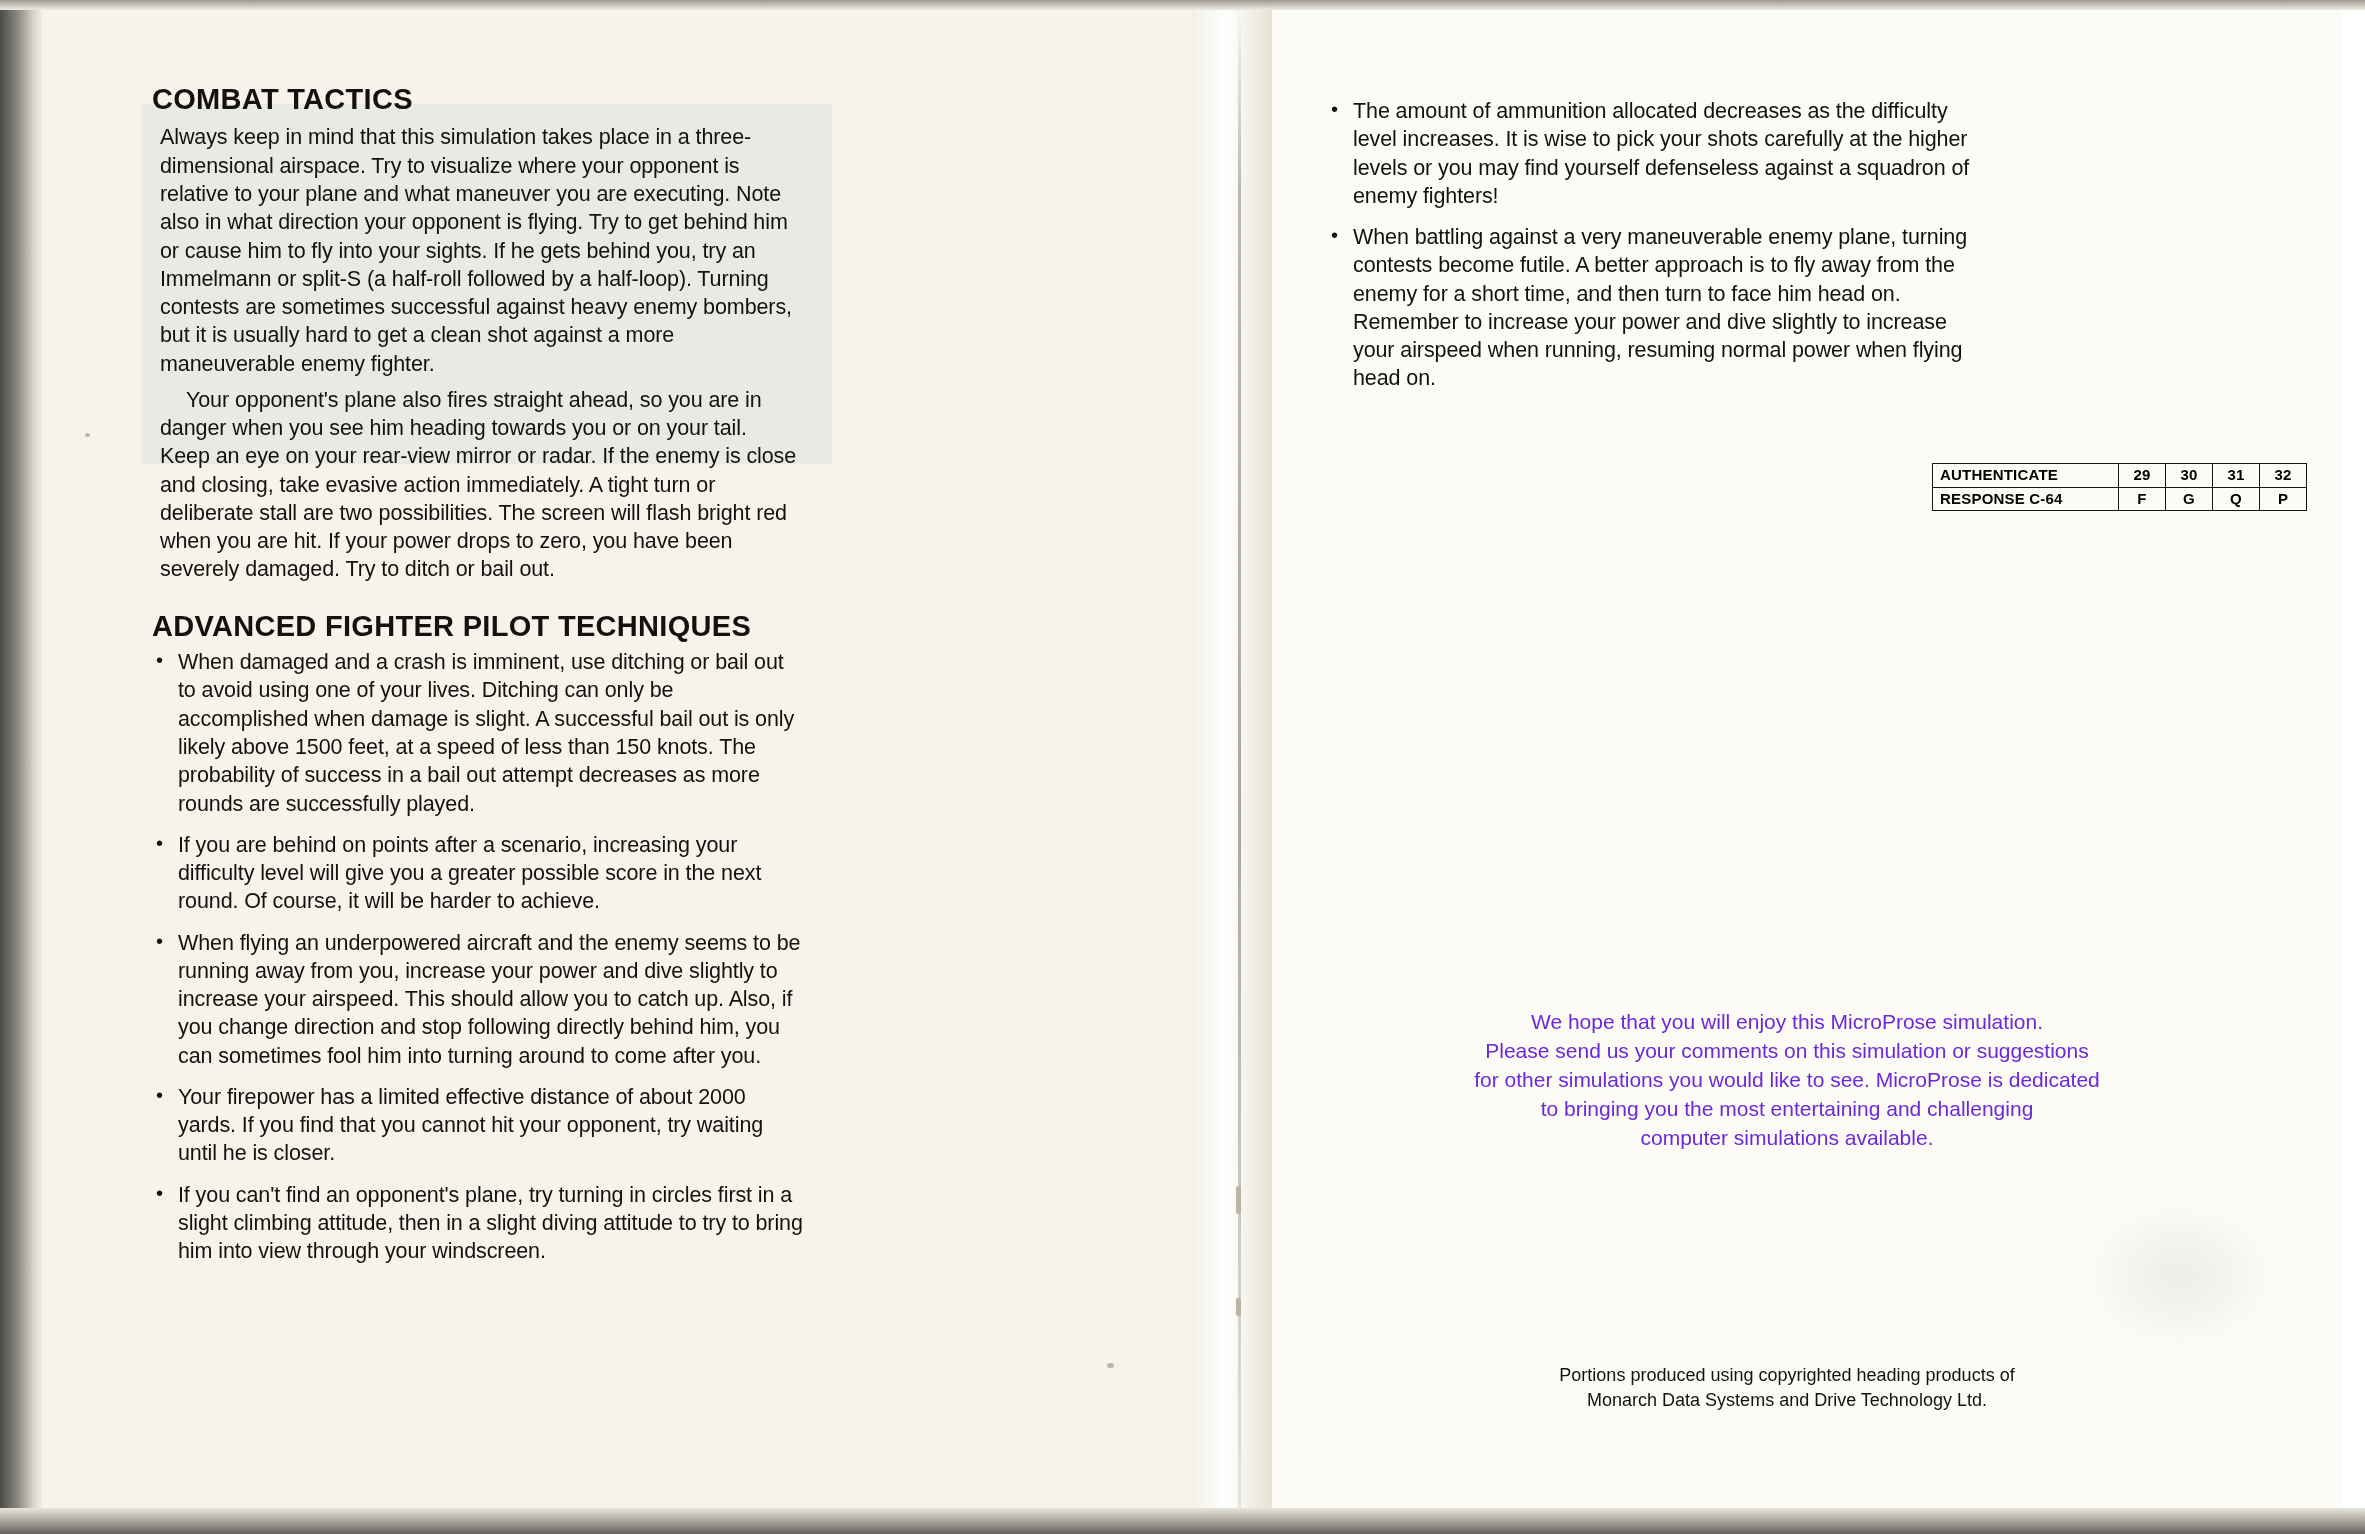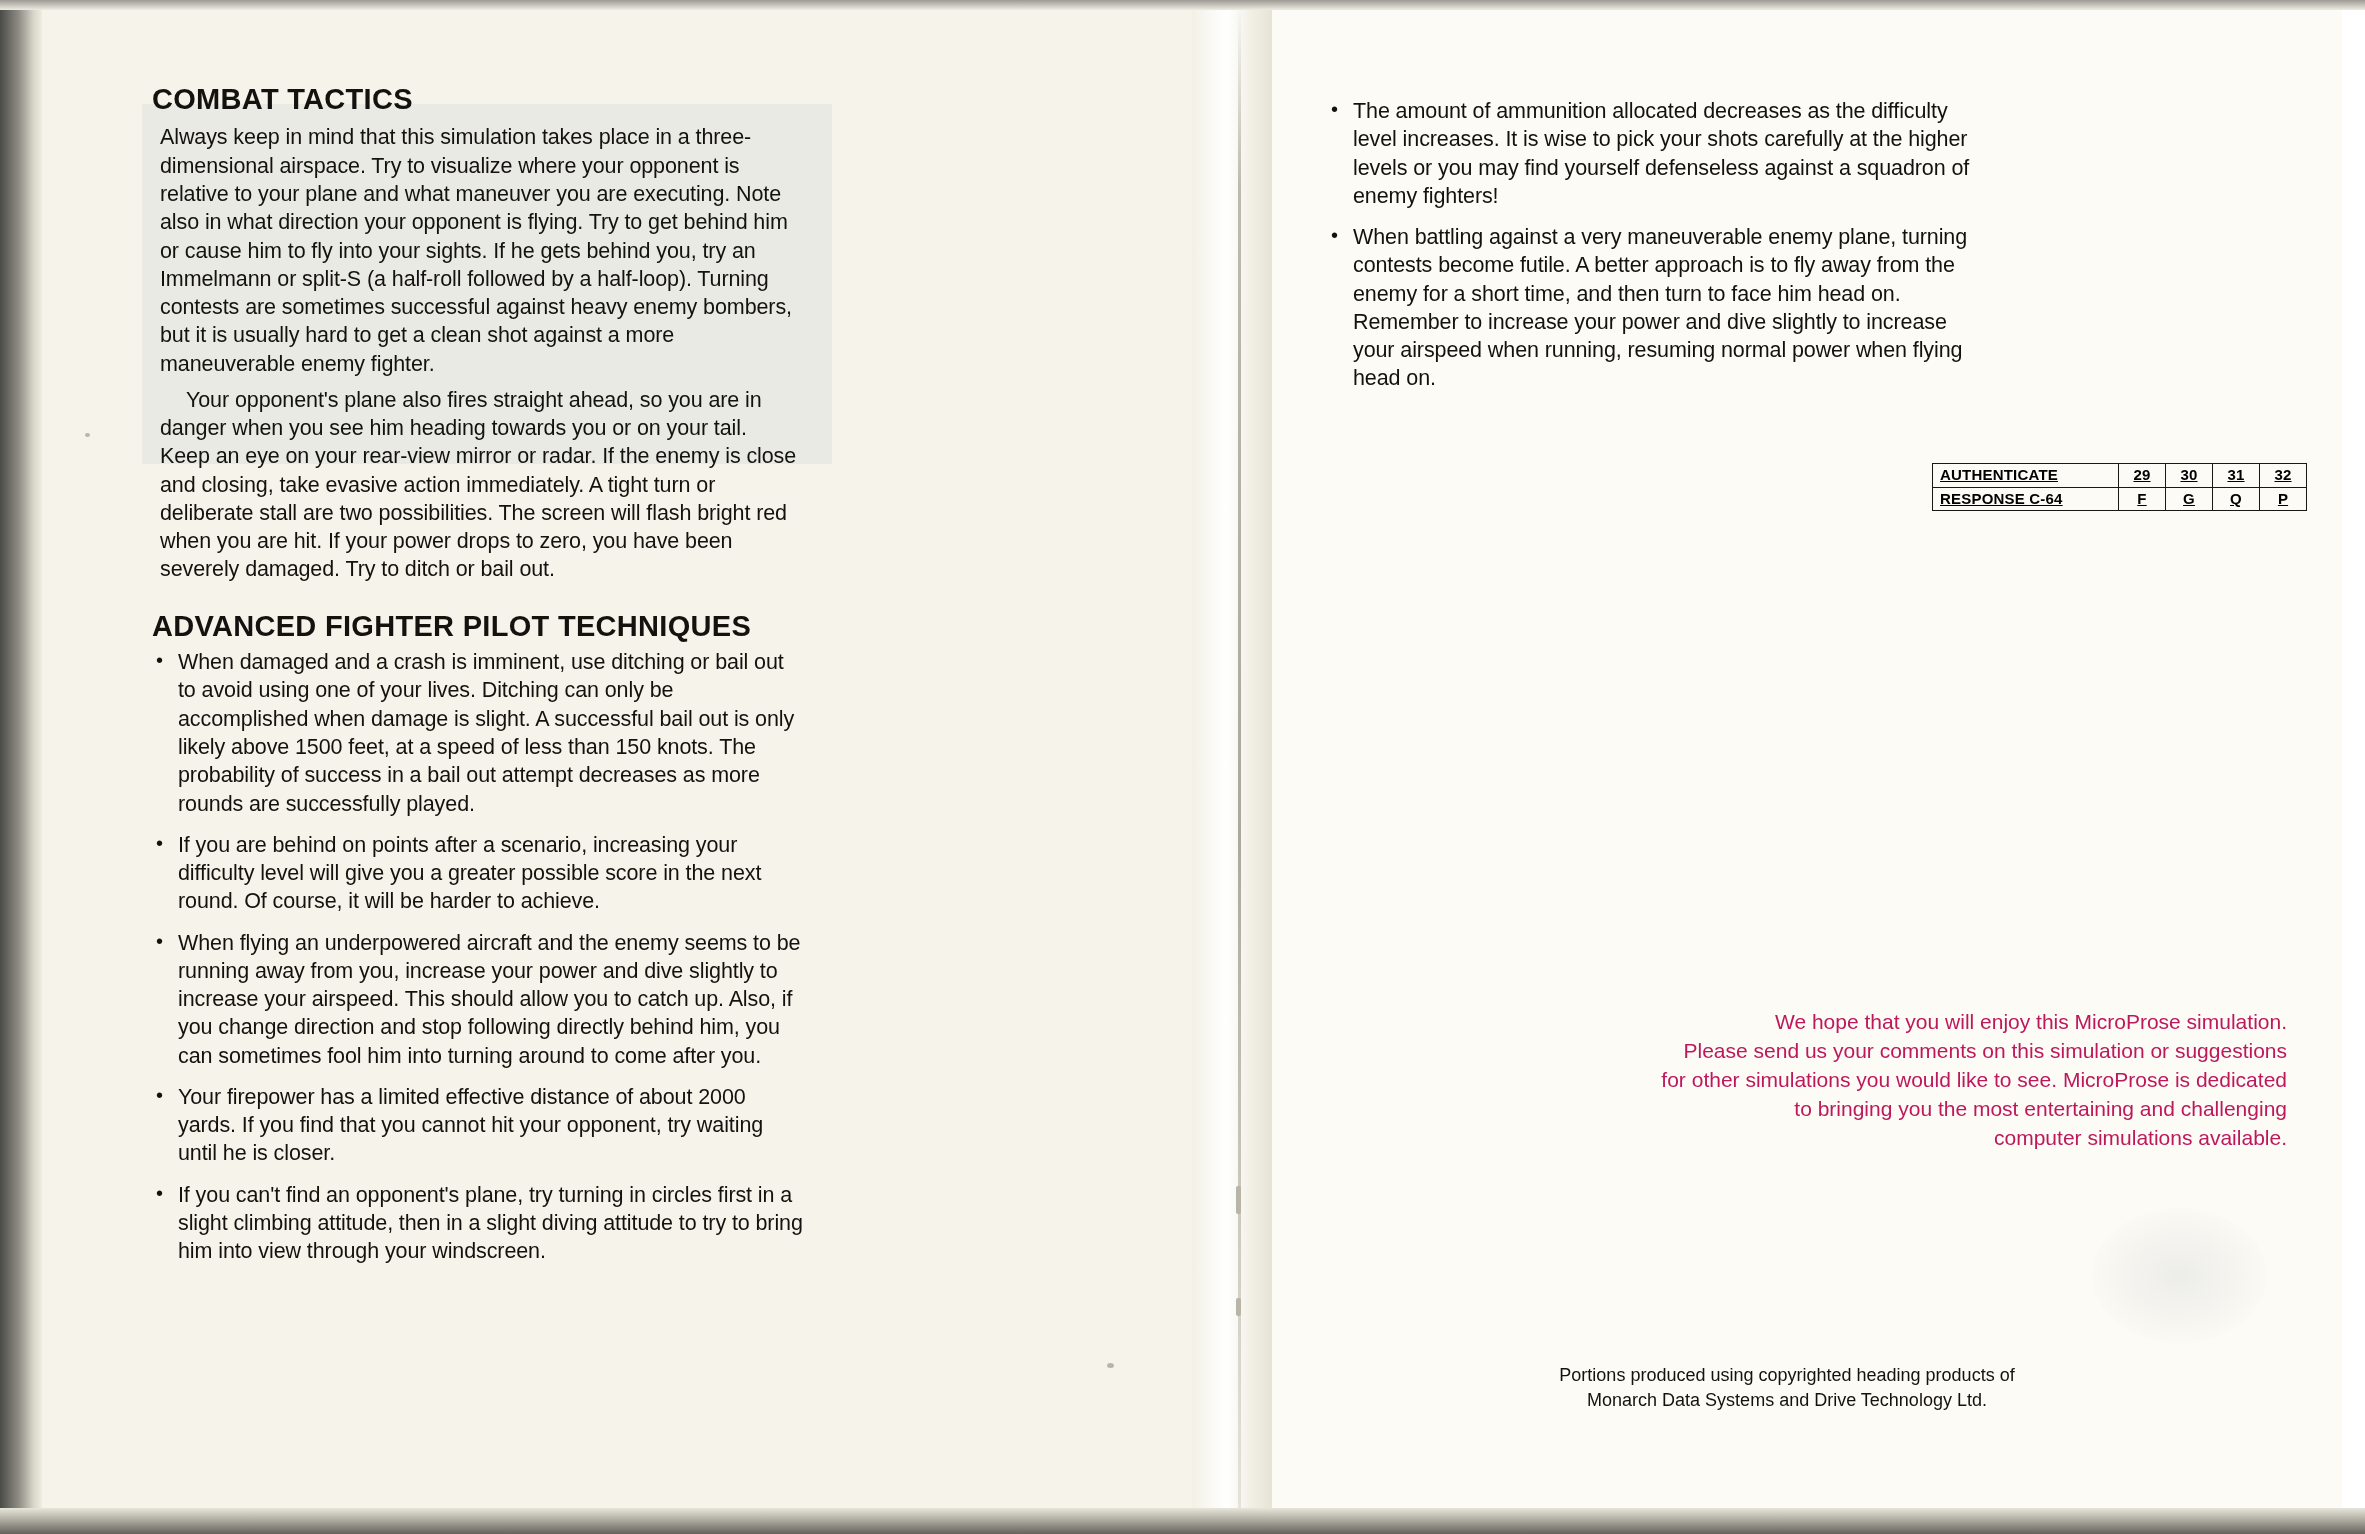--- a/index.html
+++ b/index.html
@@ -150,42 +150,41 @@
     border-collapse: collapse;
     font-size: 15px;
     font-weight: bold;
     letter-spacing: 0.2px;
   }
   .auth-table td {
     border: 1.6px solid #1a1814;
     padding: 3px 6px;
     text-align: center;
     line-height: 1.1;
-    text-decoration: underline;
   }
   .auth-table td.label {
     text-align: left;
     padding-left: 7px;
     padding-right: 10px;
     min-width: 168px;
   }
   .auth-table td.num {
     min-width: 34px;
   }
 
   
   .closing {
     position: absolute;
     left: 1245px;
     top: 1000px;
     width: 1000px;
-    text-align: right;
+    text-align: center;
     font-size: 21px;
     line-height: 1.38;
-    color: #be185d;
+    color: #6d28d9;
   }
   .trademarks {
     position: absolute;
     left: 1245px;
     top: 1235px;
     width: 1020px;
     text-align: center;
     font-size: 21px;
     line-height: 1.42;
     color: #14120f;

